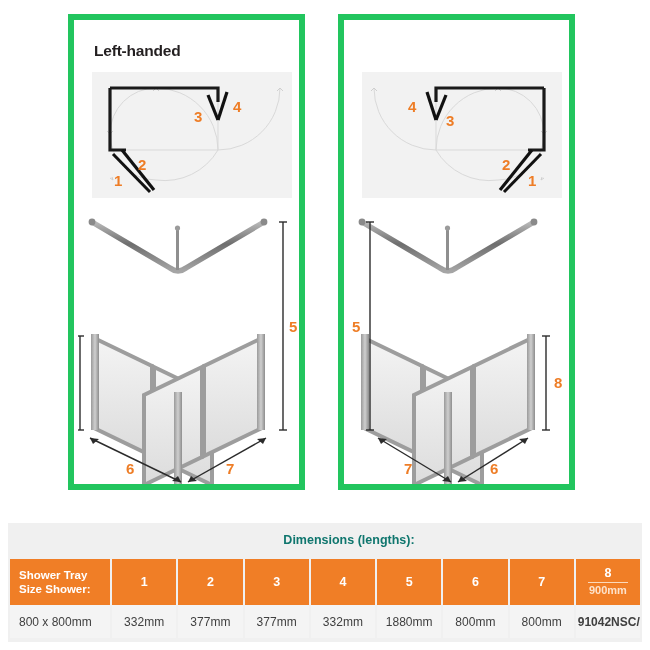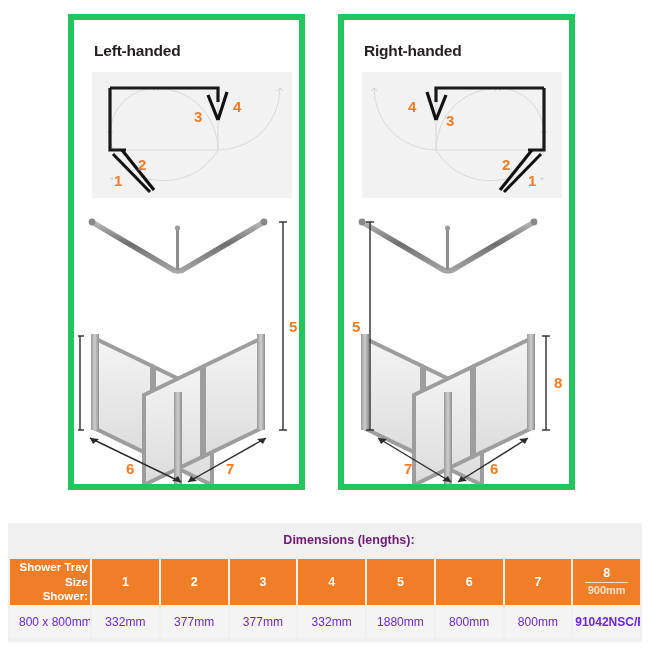--- a/index.html
+++ b/index.html
@@ -75,21 +75,21 @@
     height: 36px;
     position: relative;
   }
   .dim-header-label {
     position: absolute;
     left: 0; right: 0;
     top: 10px;
     text-align: center;
     font-size: 12.5px;
     font-weight: bold;
-    color: #701a75;
+    color: #0f766e;
     padding-left: 48px;
     box-sizing: border-box;
   }
   table.dims {
     border-collapse: separate;
     border-spacing: 2px 0;
     width: 634px;
     table-layout: fixed;
   }
   table.dims th {
@@ -97,29 +97,29 @@
     color: #ffffff;
     font-size: 12.5px;
     font-weight: bold;
     height: 46px;
     vertical-align: middle;
     text-align: center;
     padding: 0 2px;
     box-sizing: border-box;
   }
   table.dims th.tray-col {
-    text-align: right;
+    text-align: left;
     padding-left: 9px;
     font-size: 11.5px;
     line-height: 1.25;
-    width: 80px;
+    width: 100px;
   }
   table.dims td {
     background: #f4f4f4;
-    color: #6d28d9;
+    color: #404040;
     font-size: 12px;
     height: 33px;
     text-align: center;
     vertical-align: middle;
     padding: 0 2px;
     box-sizing: border-box;
     white-space: nowrap;
     overflow: hidden;
   }
   table.dims td.tray-cell {
@@ -267,21 +267,20 @@
           <line x1="205" y1="16" x2="205" y2="224"></line>
           <line x1="201" y1="16" x2="209" y2="16"></line>
           <line x1="201" y1="224" x2="209" y2="224"></line>
         </g>
         <text class="dim-num" x="211" y="126" font-size="15">5</text>
       </svg>
     </div>
   </div>
 
   <div class="panel panel-right">
-    <div class="panel-title">Right-handed</div>
 
     <div class="plan-box">
       <svg class="plan-svg" width="200" height="126" viewBox="0 0 200 126">
         <g transform="translate(200,0) scale(-1,1)">
           <g stroke="#d9d9d9" fill="none" stroke-width="1">
             <path d="M18 62 A 46 46 0 0 1 64 16"></path>
             <path d="M18 62 A 46 46 0 0 0 64 108"></path>
             <path d="M64 16 A 62 62 0 0 1 126 78"></path>
             <path d="M18 78 L 126 78"></path>
             <path d="M126 78 L 126 30"></path>

